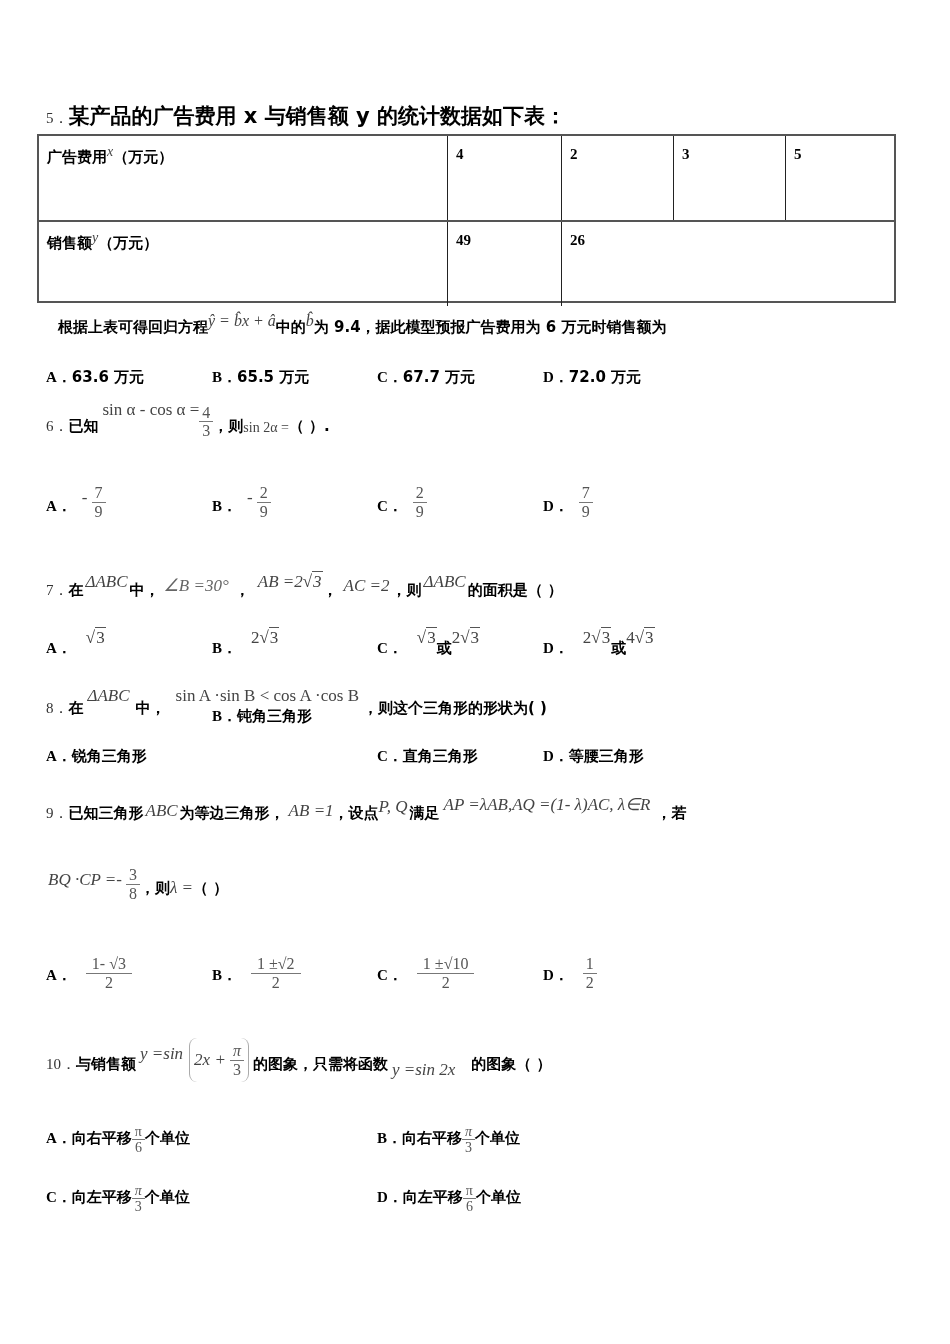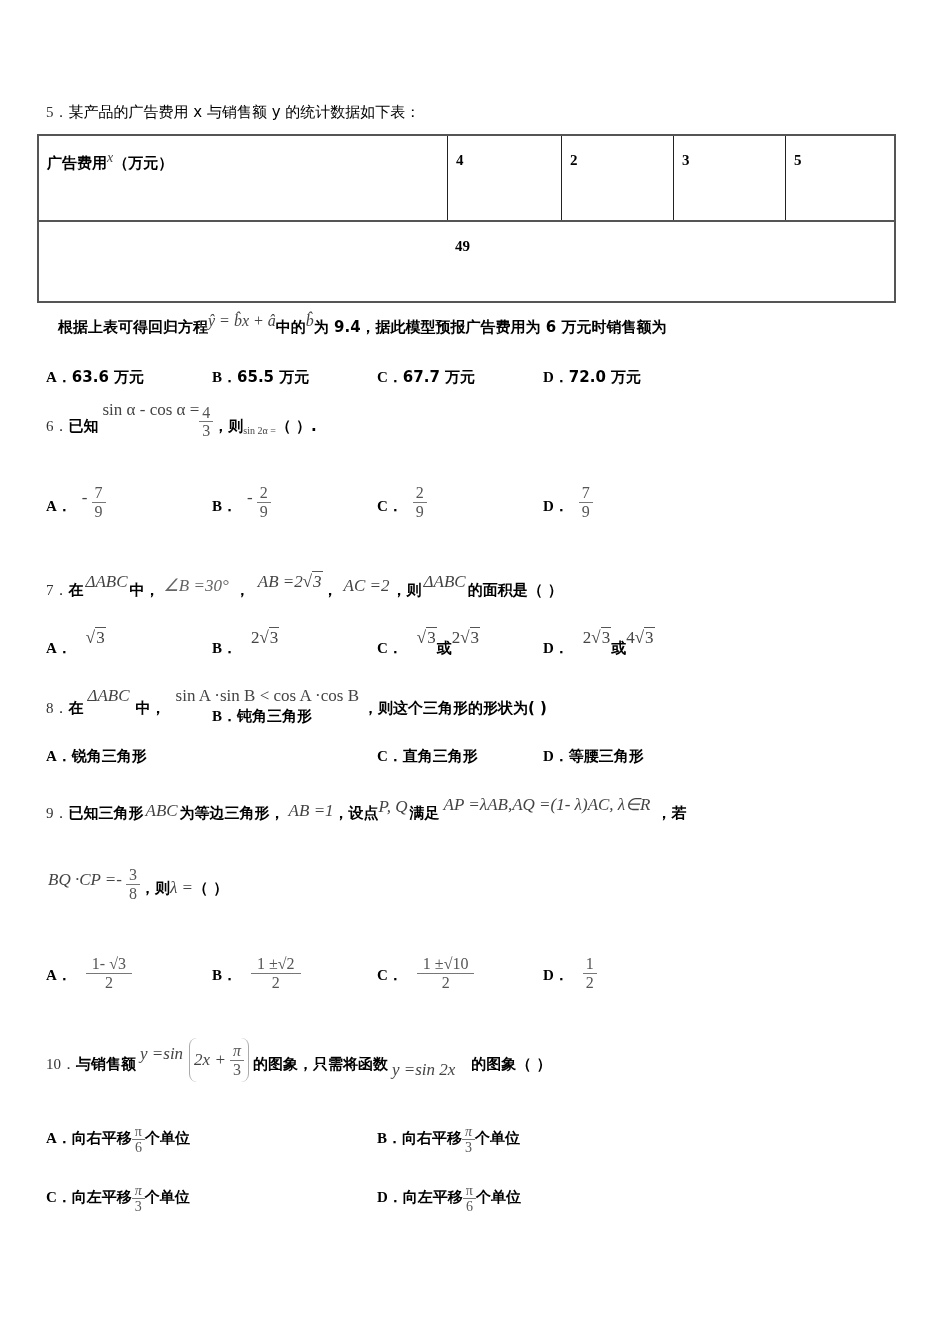--- a/index.html
+++ b/index.html
@@ -15,49 +15,53 @@
           font-family: "Liberation Serif", serif; font-size: 16px; color: #555; line-height: 1.1; }
   .frac .n { padding: 0 3px; border-bottom: 1px solid #777; }
   .frac .d { padding: 0 3px; }
   .sqrt { display: inline-block; }
   .sqrt .rad { border-top: 1px solid #555; padding: 0 1px; }
   
   .tbl { position: absolute; left: 37px; top: 134px; width: 859px; height: 169px;
          border: 2px solid #555; box-sizing: border-box; }
   .tbl .row { position: absolute; left: 0; right: 0; height: 84px; }
   .tbl .row.r2 { top: 84px; border-top: 2px solid #555; }
-  .tbl .cell { position: absolute; top: 0; bottom: 0; box-sizing: border-box; padding: 14px 8px; }
+  .tbl .cell { position: absolute; top: 0; bottom: 0; box-sizing: border-box; padding: 8px 8px; }
   .tbl .cell + .cell { border-left: 1.5px solid #222; }
   .tbl .c0 { left: 0; width: 408px; }
   .tbl .c1 { left: 408px; width: 114px; }
   .tbl .c2 { left: 522px; width: 112px; }
   .tbl .c3 { left: 634px; width: 112px; }
   .tbl .c4 { left: 746px; width: 110px; }
   .val { font-family: "Liberation Serif", serif; font-weight: bold; font-size: 15px; }
-  .q { font-family: "DejaVu Sans", sans-serif; font-weight: normal; font-size: 15px; margin-top: 17px; }
+  .q { font-family: "DejaVu Sans", sans-serif; font-weight: bold; font-size: 21px; margin-top: 17px; }
 </style>
 </head>
 <body>
 
 <div class="abs" style="left:46px; top:102px;">
   <span class="num">5．</span><span class="q">某产品的广告费用 x 与销售额 y 的统计数据如下表：</span>
 </div>
 
 <div class="tbl">
   <div class="row r1">
     <div class="cell c0">
       <span class="cn">广告费用</span><sup class="math" style="font-size:14px;">x</sup><span class="cn" style="font-weight:bold;">（万元）</span>
     </div>
     <div class="cell c1"><span class="val">4</span></div>
     <div class="cell c2"><span class="val">2</span></div>
     <div class="cell c3"><span class="val">3</span></div>
     <div class="cell c4"><span class="val">5</span></div>
   </div>
   <div class="row r2">
+    <div class="cell c0">
+      <span class="cn">销售额</span><sup class="math" style="font-size:14px;">y</sup><span class="cn">（万元）</span>
+    </div>
     <div class="cell c1"><span class="val">49</span></div>
+    <div class="cell c2"><span class="val">26</span></div>
   </div>
 </div>
 
 <div class="abs" style="left:58px; top:312px;">
   <span class="cn">根据上表可得回归方程</span><sup class="math" style="font-size:16px;">ŷ = b̂x + â</sup><span class="cn">中的</span><sup class="math" style="font-size:16px;">b̂</sup><span class="cn">为 9.4，据此模型预报广告费用为 6 万元时销售额为</span>
 </div>
 
 <div class="abs" style="left:46px; top:367px;"><span class="lbl">A．</span><span class="cn">63.6 万元</span></div>
 <div class="abs" style="left:212px; top:367px;"><span class="lbl">B．</span><span class="cn">65.5 万元</span></div>
 <div class="abs" style="left:377px; top:367px;"><span class="lbl">C．</span><span class="cn">67.7 万元</span></div>
@@ -65,21 +69,21 @@
 
 <div class="abs" style="left:46px; top:400px; display:flex; align-items:flex-end;">
   <span class="num" style="margin-bottom:4px;">6．</span>
   <span class="cn" style="margin-bottom:4px;">已知</span>
   <span class="mathr" style="margin-bottom:20px; margin-left:4px;">sin α - cos α =</span>
   <span class="frac" style="margin-bottom:0px;">
       <span class="n">4</span>
       <span class="d">3</span>
     </span>
   <span class="cn" style="margin-bottom:4px;">，则</span>
-  <span class="mathr" style="font-size:10px; margin-bottom:4px;">sin 2α =</span>
+  <span class="mathr" style="font-size:14px; margin-bottom:4px;">sin 2α =</span>
   <span class="cn" style="margin-bottom:4px;">（   ）.</span>
 </div>
 
 <div class="abs" style="left:46px; top:484px; display:flex; align-items:flex-end;">
   <span class="lbl" style="margin-bottom:4px;">A．</span>
   <span class="mathr" style="margin:0 4px 12px 10px;">-</span>
   <span class="frac">
       <span class="n">7</span>
       <span class="d">9</span>
     </span>

